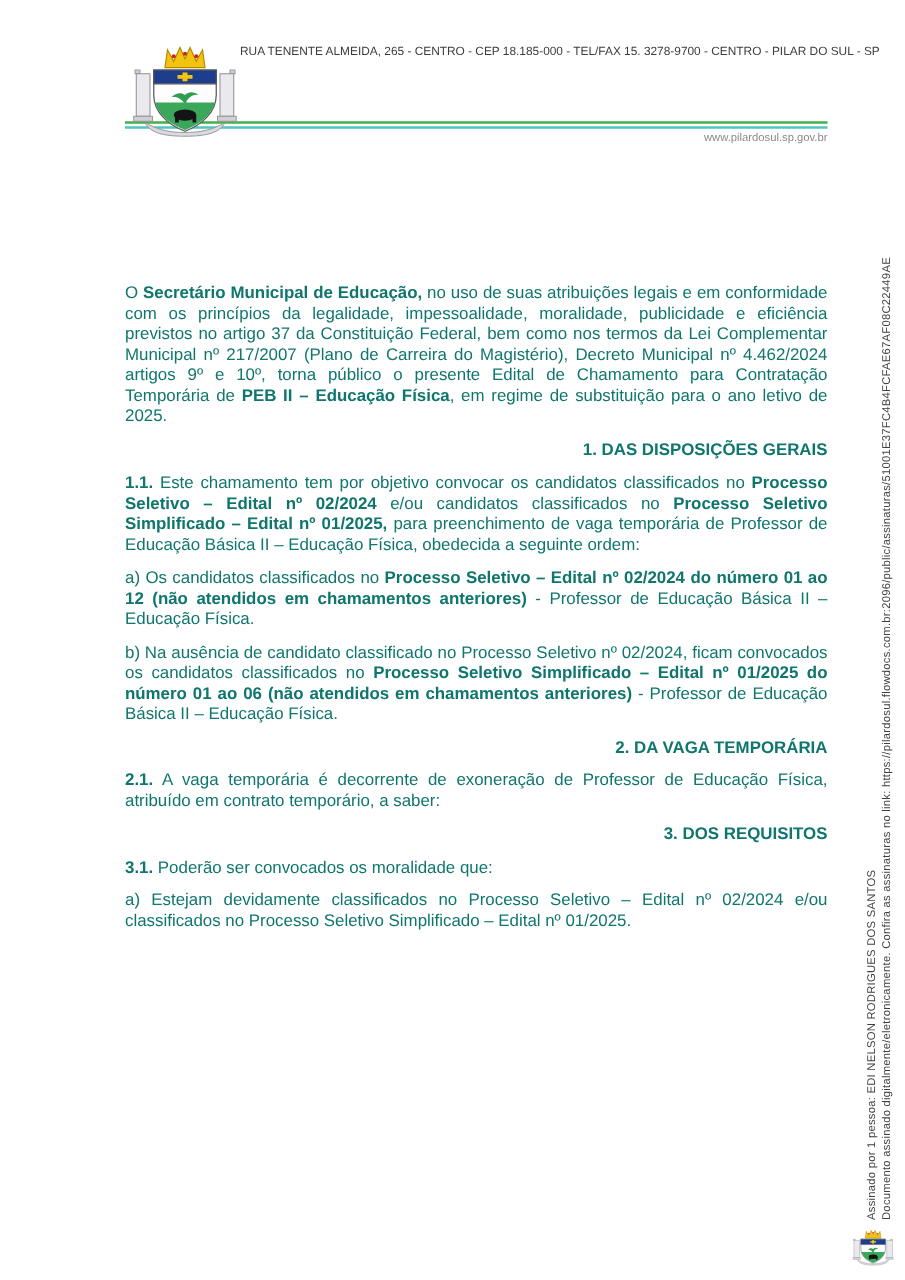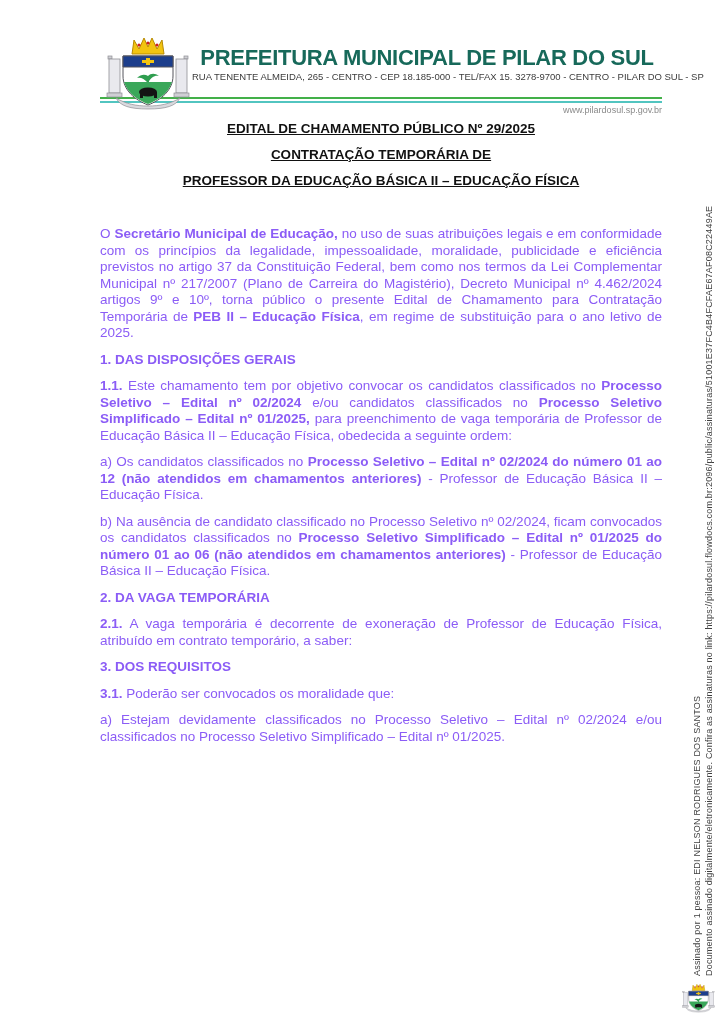--- a/index.html
+++ b/index.html
@@ -16,23 +16,23 @@
   .header-address{font-size:9.5px;color:#3c3c3c;margin-top:0;white-space:nowrap;}
   .rule-green{position:absolute;left:0;top:61px;width:562px;height:2px;background:#43b049;}
   .rule-teal{position:absolute;left:0;top:65px;width:562px;height:2px;background:#52c5c0;}
   .header-www{position:absolute;right:0;top:69px;font-size:9px;color:#8a8a8a;}
   
   .doc-titles{position:absolute;top:121px;left:100px;width:562px;text-align:center;}
   .doc-title{font-size:13.5px;font-weight:bold;text-decoration:underline;color:#111;
              margin:0 0 11px 0;}
   
   .doc-body{position:absolute;top:226px;left:100px;width:562px;font-size:13.5px;
-            line-height:16.5px;text-align:justify;color:#8b5cf6;}
+            line-height:16.5px;text-align:justify;color:#0f766e;}
   .block{margin:0 0 10px 0;}
-  .block-heading{font-weight:bold;text-align:left;}
+  .block-heading{font-weight:bold;text-align:right;}
   
   .sig-line{position:absolute;transform-origin:top left;transform:rotate(-90deg);
             white-space:nowrap;font-size:9px;line-height:10px;color:#3f3f3f;letter-spacing:0.2px;}
   .sig-inner{left:692px;top:976px;}
   .sig-outer{left:704px;top:976px;}
 </style>
 </head>
 <body>
 
 <div class="page">
@@ -70,31 +70,25 @@
           <rect x="34" y="56" width="3" height="6" fill="#141414"></rect>
           <rect x="48" y="56" width="3" height="6" fill="#141414"></rect>
 
           <path d="M10 62 C20 68 30 70 42 70 C54 70 64 68 74 62 C70 70 60 73 42 73 C24 73 14 70 10 62 Z" fill="#d9d9de" stroke="#8f8f95" stroke-width="0.7"></path>
         </g>
       </defs>
       <use href="#crest-symbol"></use>
     </svg>
 
     <div class="header-text">
-      <div class="header-title">PREFEITURA MUNICIPAL DE PILAR DO SUL</div>
       <div class="header-address">RUA TENENTE ALMEIDA, 265 - CENTRO - CEP 18.185-000 - TEL/FAX 15. 3278-9700 - CENTRO - PILAR DO SUL - SP</div>
     </div>
     <div class="header-www">www.pilardosul.sp.gov.br</div>
   </div>
 
-  <div class="doc-titles">
-    <div class="doc-title">EDITAL DE CHAMAMENTO PÚBLICO Nº 29/2025</div>
-    <div class="doc-title">CONTRATAÇÃO TEMPORÁRIA DE</div>
-    <div class="doc-title">PROFESSOR DA EDUCAÇÃO BÁSICA II – EDUCAÇÃO FÍSICA</div>
-  </div>
 
   <div class="doc-body">
       <p class="block block-paragraph"><span>O </span><b>Secretário Municipal de Educação,</b><span> no uso de suas atribuições legais e em conformidade com os princípios da legalidade, impessoalidade, moralidade, publicidade e eficiência previstos no artigo 37 da Constituição Federal, bem como nos termos da Lei Complementar Municipal nº 217/2007 (Plano de Carreira do Magistério), Decreto Municipal nº 4.462/2024  artigos 9º e 10º, torna público o presente Edital de Chamamento para Contratação Temporária de </span><b>PEB II – Educação Física</b><span>, em regime de substituição para o ano letivo de 2025.</span></p>
       <p class="block block-heading"><b>1. DAS DISPOSIÇÕES GERAIS</b></p>
       <p class="block block-paragraph"><b>1.1.</b><span> Este chamamento tem por objetivo convocar os candidatos classificados no </span><b>Processo Seletivo – Edital nº 02/2024</b><span> e/ou candidatos classificados no </span><b>Processo Seletivo Simplificado – Edital nº 01/2025,</b><span> para preenchimento de vaga temporária de Professor de Educação Básica II – Educação Física, obedecida a seguinte ordem:</span></p>
       <p class="block block-paragraph"><span>a) Os candidatos classificados no </span><b>Processo Seletivo – Edital nº 02/2024 do número 01 ao 12 (não atendidos em chamamentos anteriores)</b><span> - Professor de Educação Básica II – Educação Física.</span></p>
       <p class="block block-paragraph"><span>b) Na ausência de candidato classificado no Processo Seletivo nº 02/2024, ficam convocados os candidatos classificados no </span><b>Processo Seletivo Simplificado – Edital nº 01/2025 do número 01 ao 06 (não atendidos em chamamentos anteriores)</b><span> - Professor de Educação Básica II – Educação Física.</span></p>
       <p class="block block-heading"><b>2. DA VAGA TEMPORÁRIA</b></p>
       <p class="block block-paragraph"><b>2.1.</b><span> A vaga temporária é decorrente de exoneração de Professor de Educação Física, atribuído em contrato temporário, a saber:</span></p>
       <p class="block block-heading"><b>3. DOS REQUISITOS</b></p>

